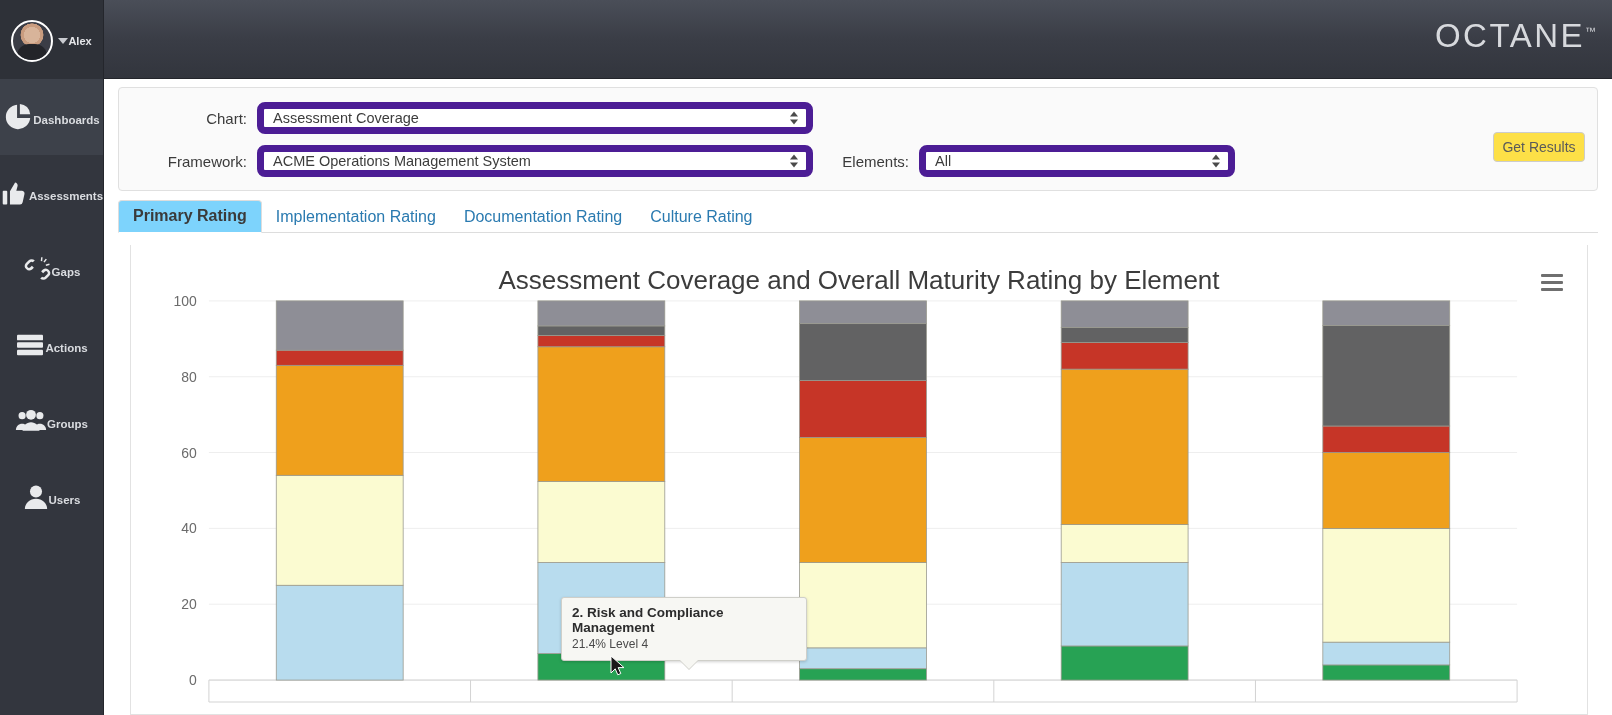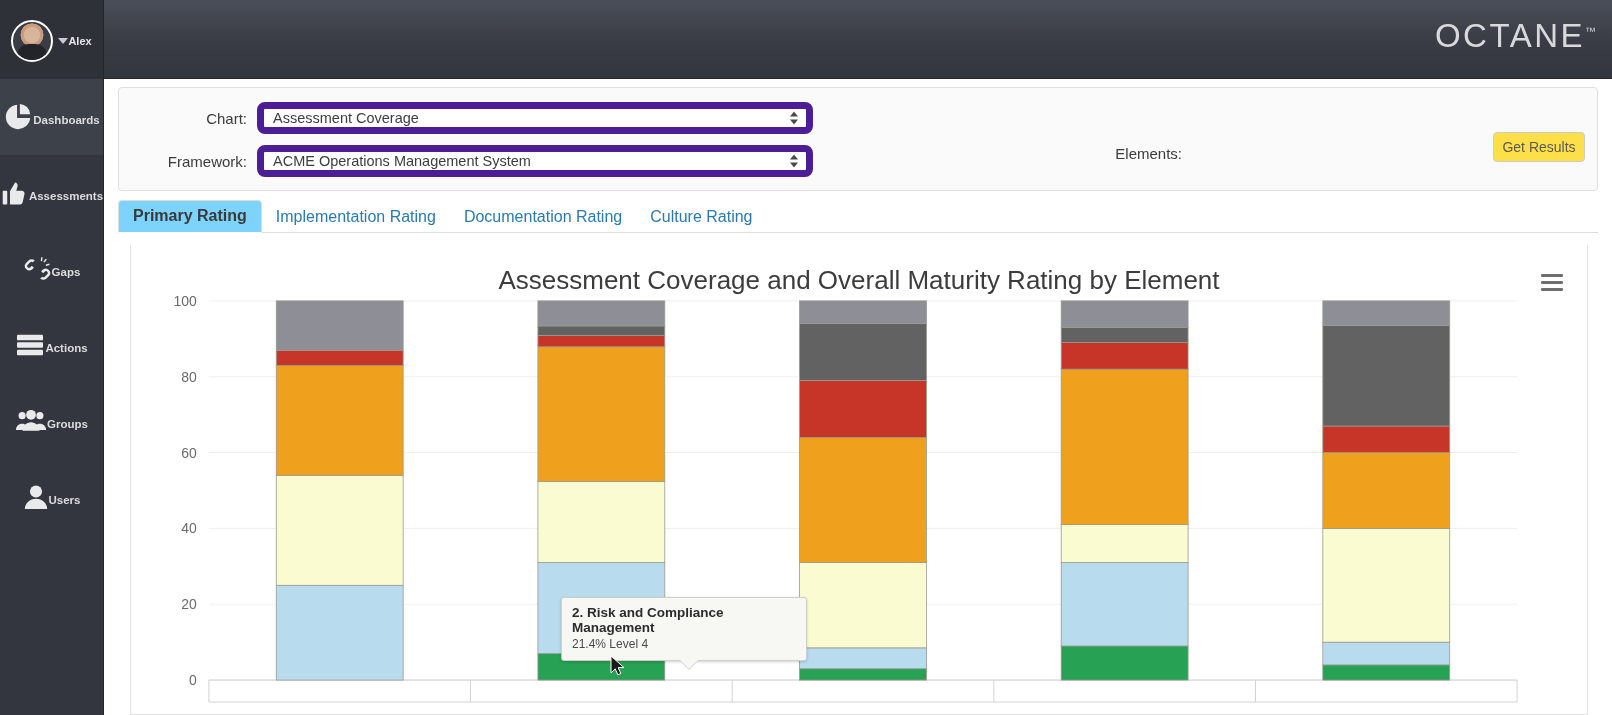--- a/index.html
+++ b/index.html
@@ -261,22 +261,29 @@
         <div class="flabel" style="width:128px;">Framework:</div>
         <div class="fselect" style="width:556px; margin-left:10px;">
           <span>ACME Operations Management System</span>
           <span class="spinner">
               <i class="up"></i>
               <i class="dn"></i>
             </span>
         </div>
       </div>
 
-      <div class="frow" style="left:716px; top:57px; width:620px;flex-direction:column;">
+      <div class="frow" style="left:716px; top:57px; width:620px;">
         <div class="flabel" style="width:74px;">Elements:</div>
+        <div class="fselect" style="width:316px; margin-left:10px;">
+          <span>All</span>
+          <span class="spinner">
+              <i class="up"></i>
+              <i class="dn"></i>
+            </span>
+        </div>
       </div>
 
       <div class="btn-get">Get Results</div>
     </div>
 
     <div class="rating-tabs">
       <div class="rtab active">Primary Rating</div>
       <div class="rtab">Implementation Rating</div>
       <div class="rtab">Documentation Rating</div>
       <div class="rtab">Culture Rating</div>

